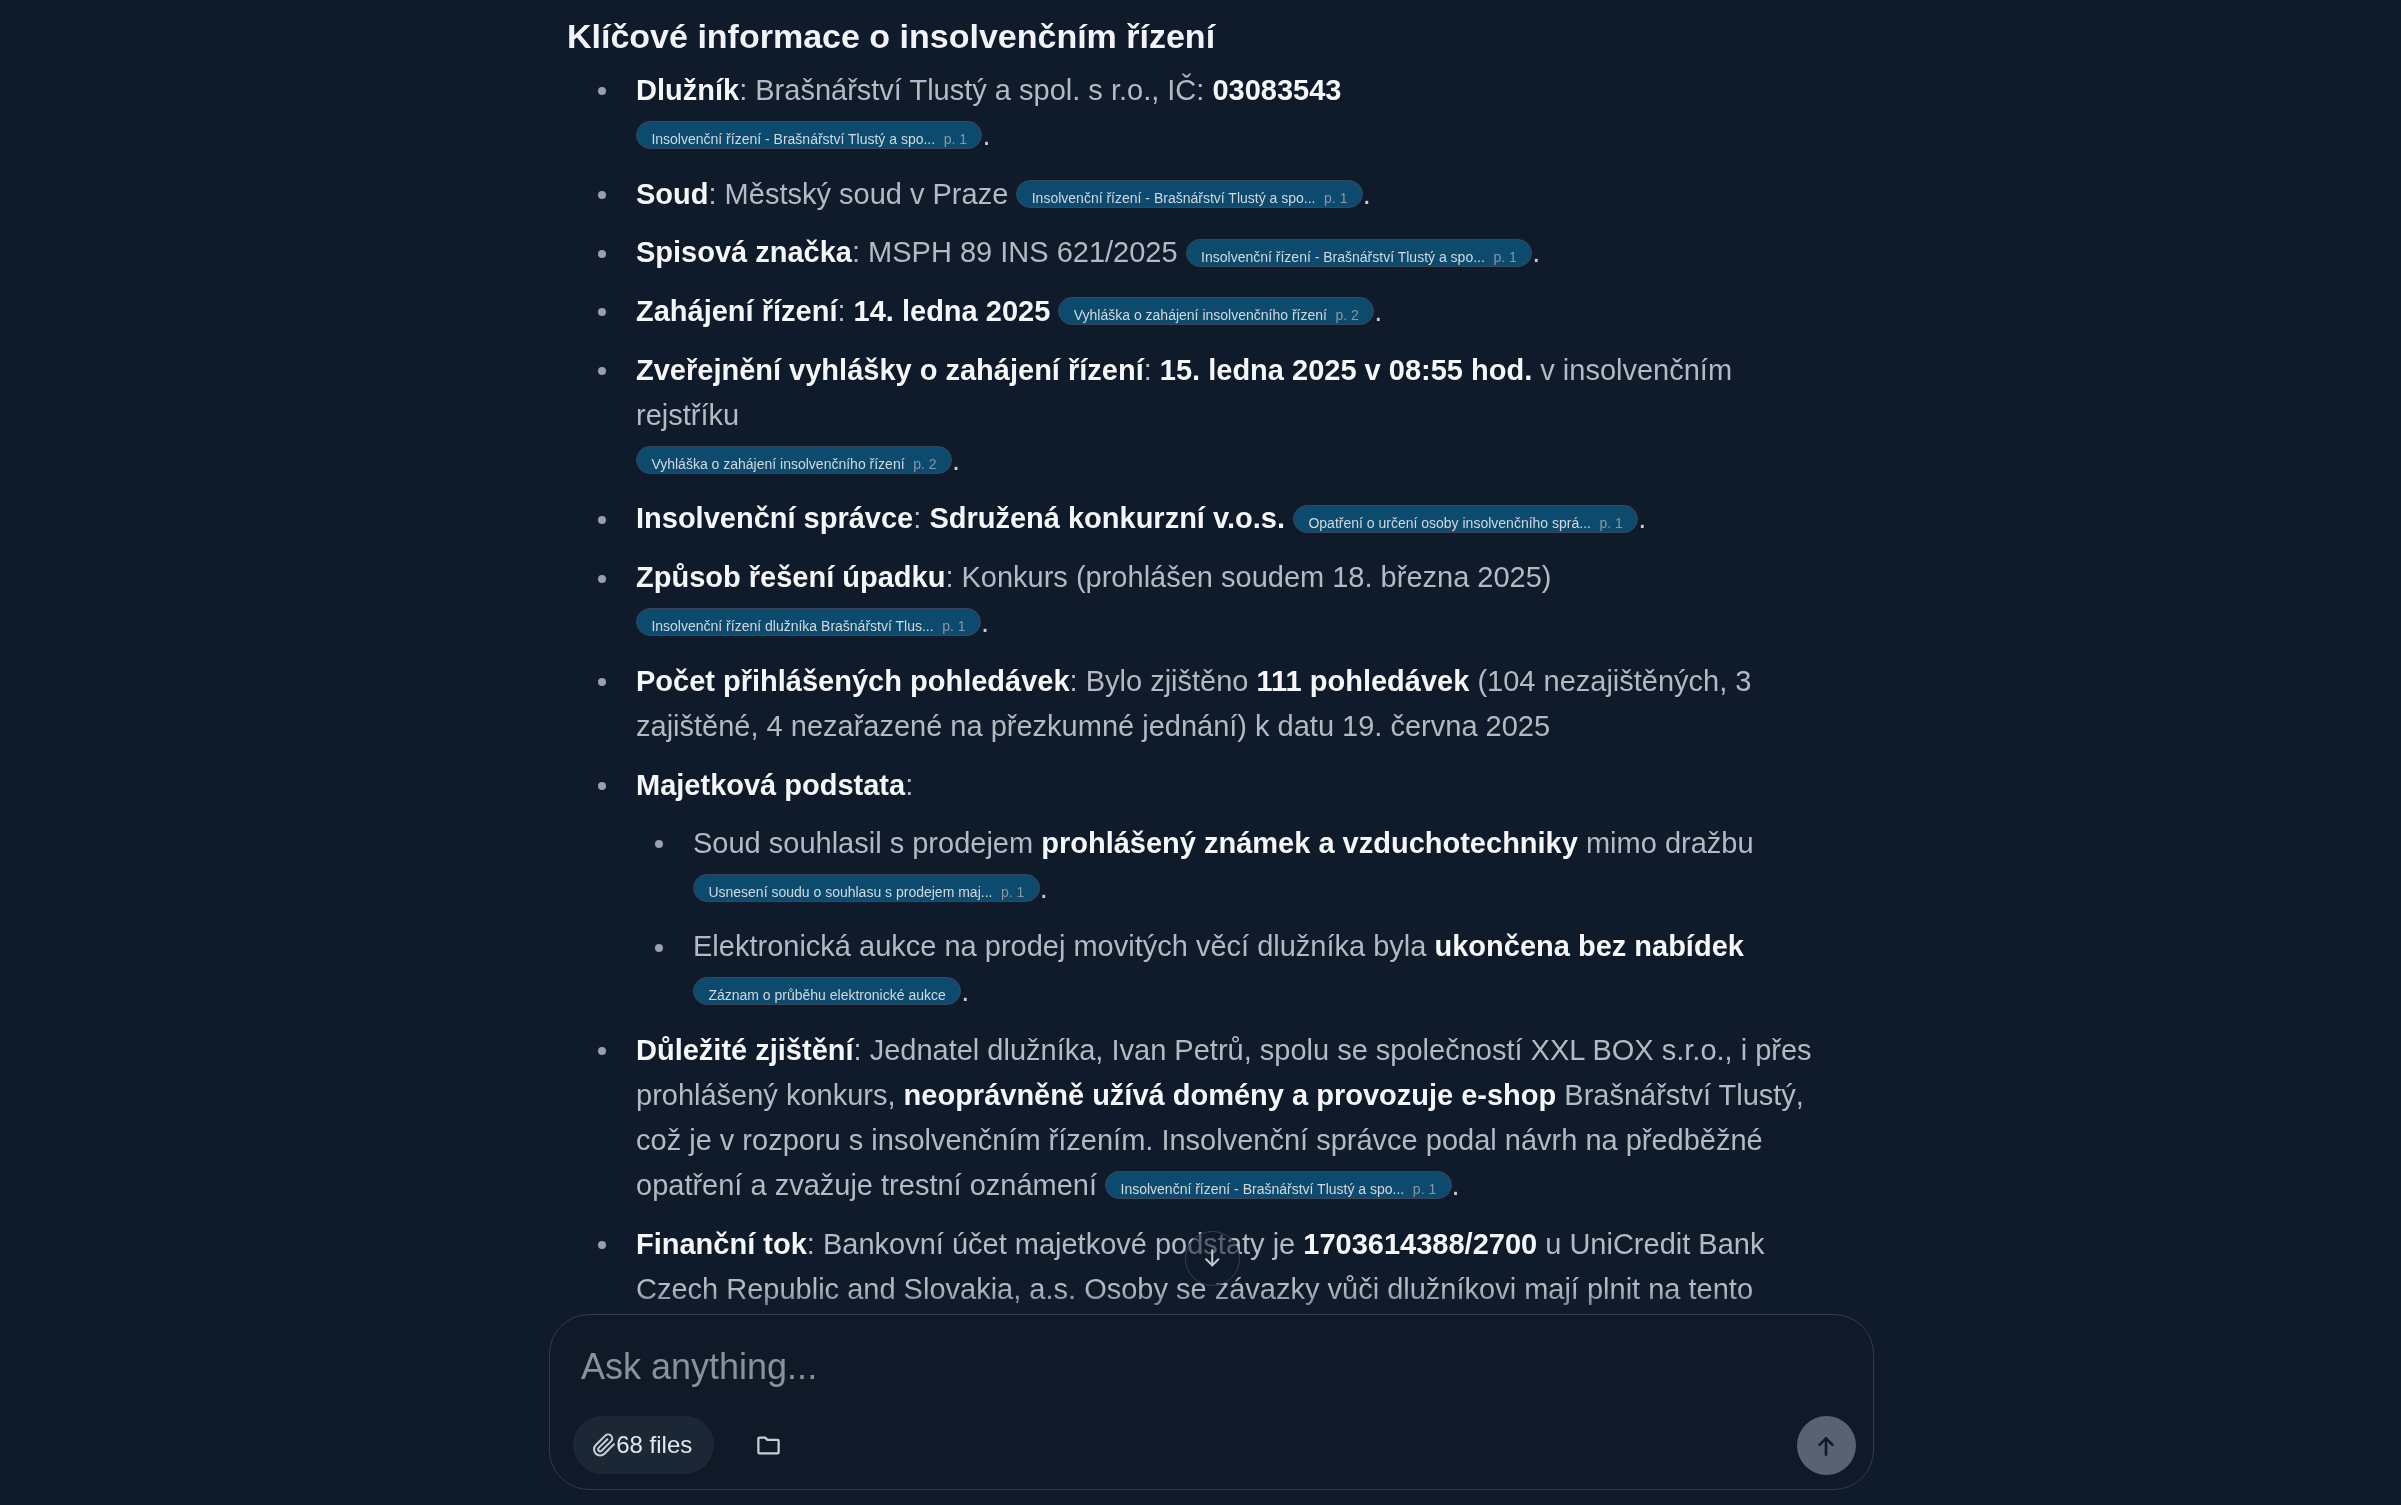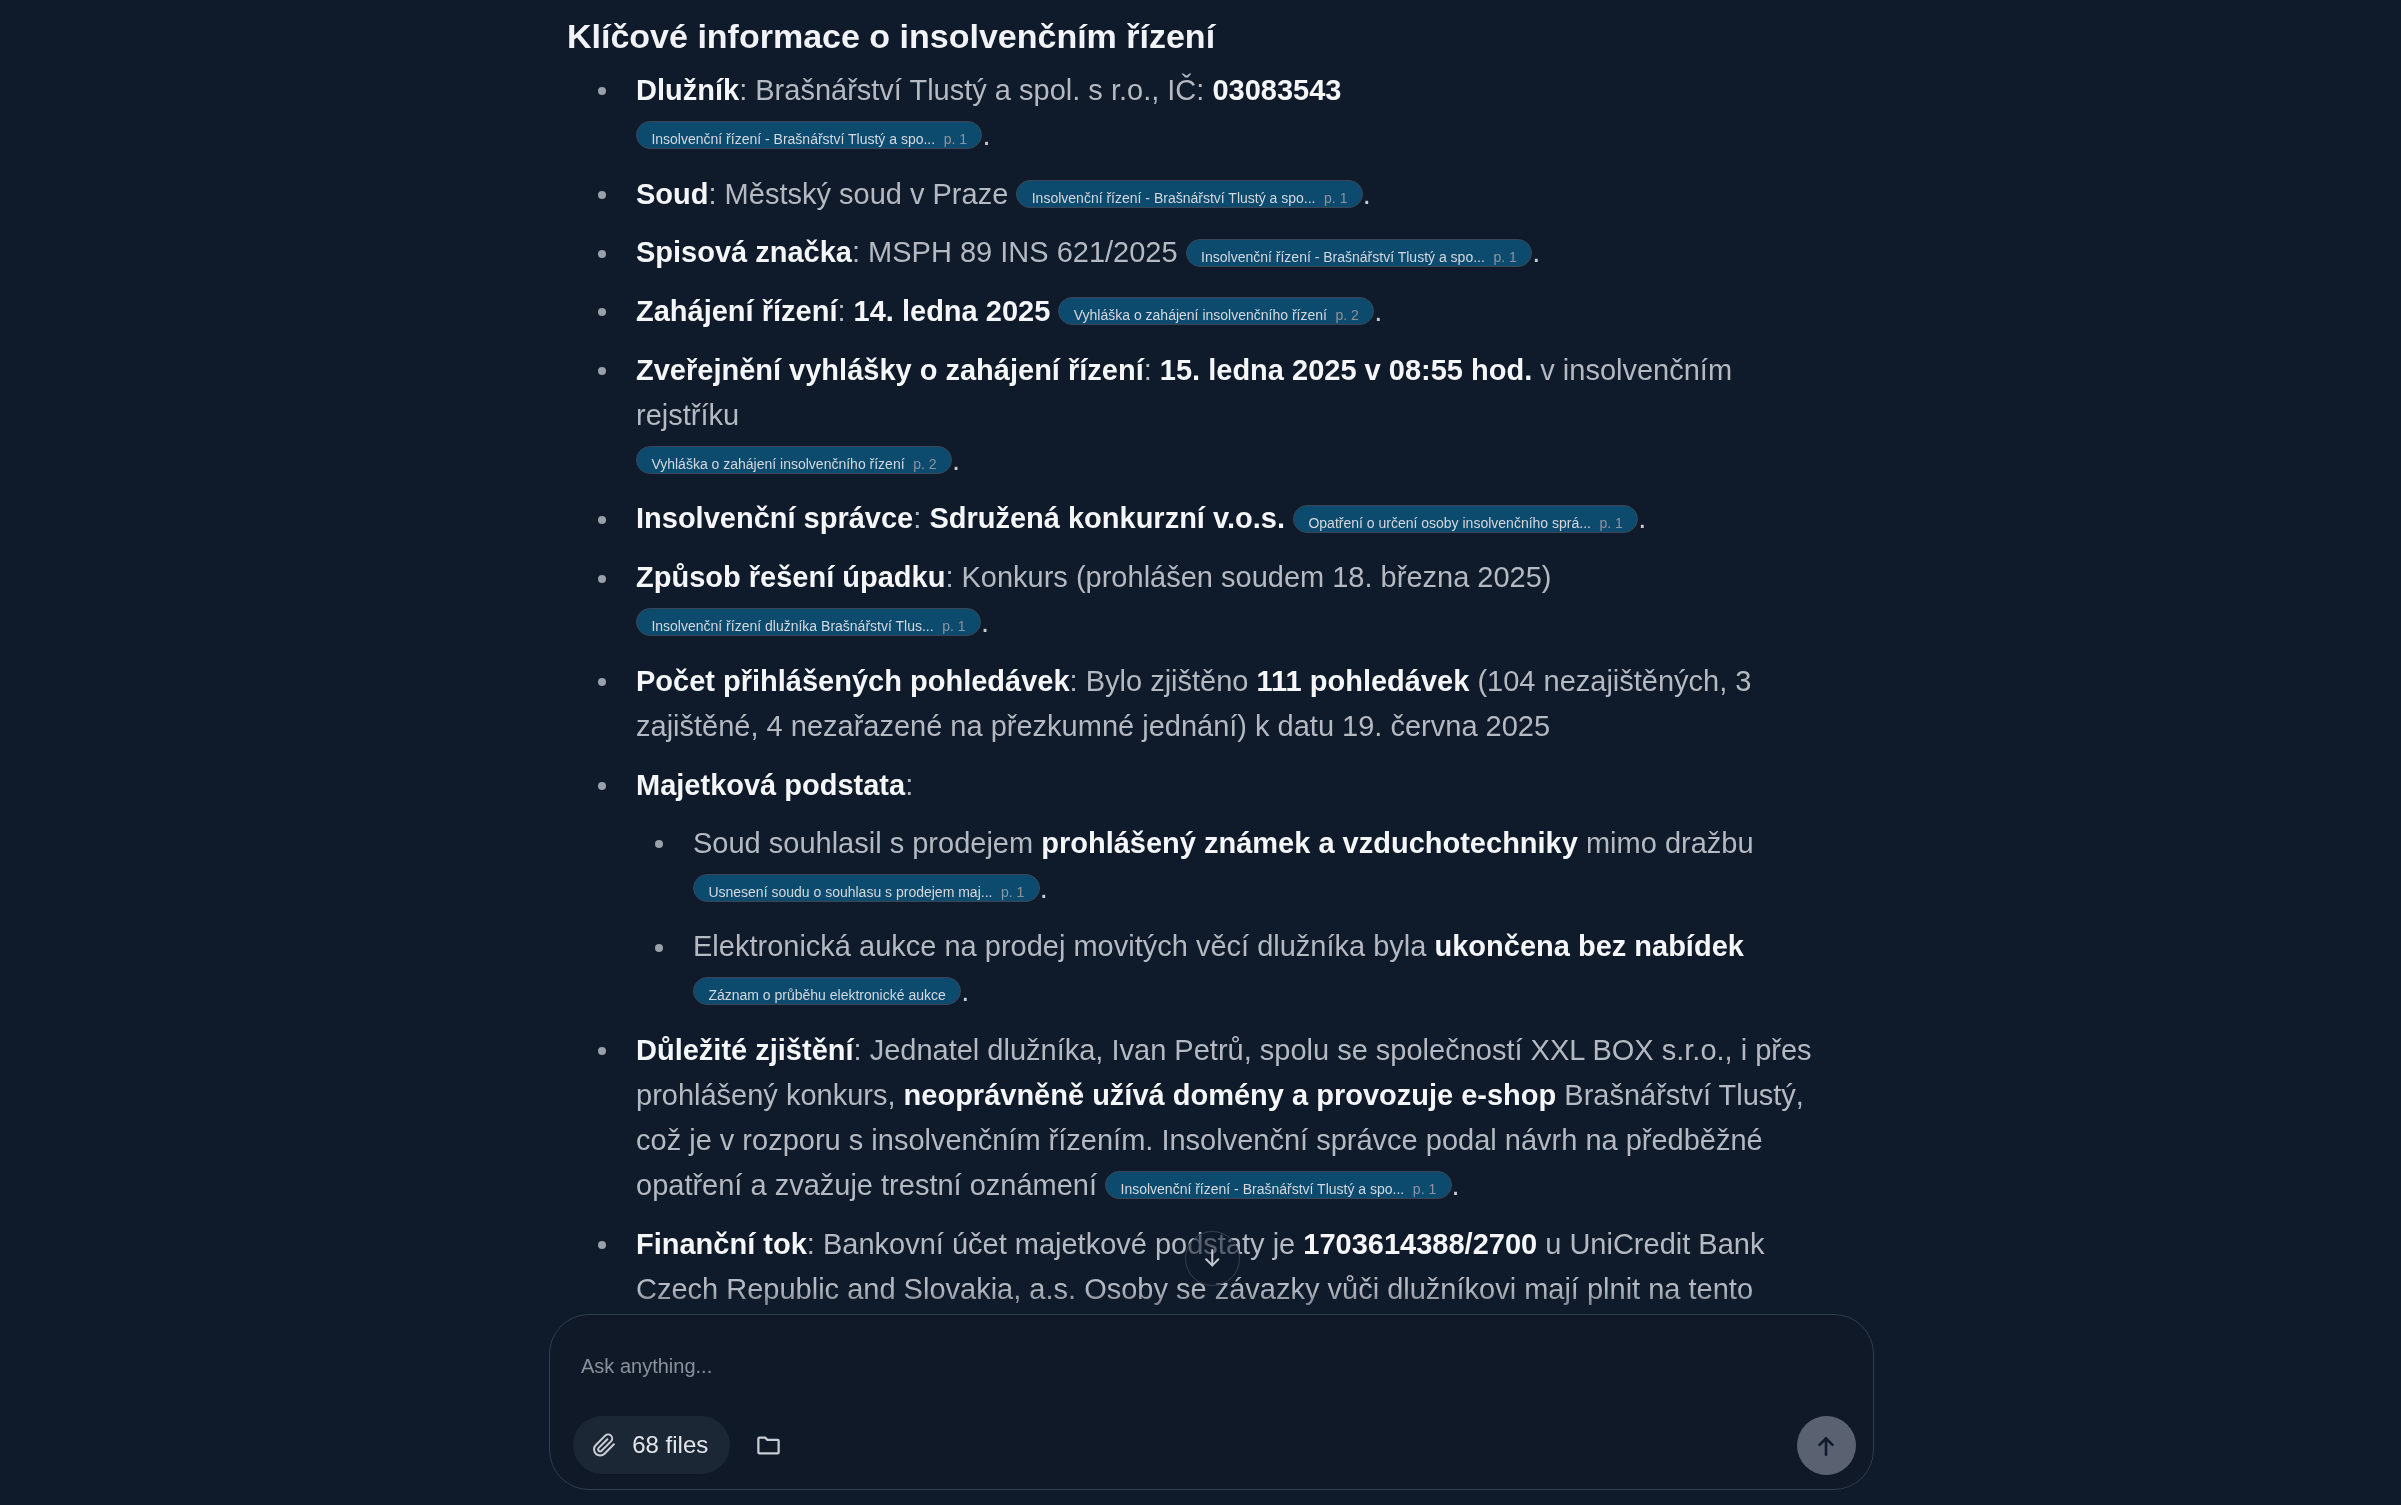--- a/index.html
+++ b/index.html
@@ -98,31 +98,31 @@
     border: 1.4px solid #323d4c;
     border-radius: 40px;
     background: #0f1927;
   }
   .composer-input {
     position: absolute;
     left: 29px; top: 29px;
     width: 1224px; height: 43px;
     background: transparent; border: none; outline: none;
     font-family: "Liberation Sans", "DejaVu Sans", sans-serif;
-    font-size: 20px; color: #e6e9ee;
+    font-size: 36px; color: #e6e9ee;
   }
   .composer-input::placeholder { color: #8a919c; }
   .files-btn {
     position: absolute;
     left: 23px; top: 101px;
     height: 58px;
     padding: 0 21.6px 0 18.7px;
     border-radius: 29px;
     background: #1c2736;
-    display: flex; align-items: center; gap: 16px;
+    display: flex; align-items: center; 
     color: #e3e6ea; font-size: 24px;
     cursor: pointer;
   }
   .folder-btn {
     position: absolute; left: 200px; top: 112px;
     width: 36px; height: 36px;
     display: flex; align-items: center; justify-content: center;
     cursor: pointer;
   }
   .send-btn {

